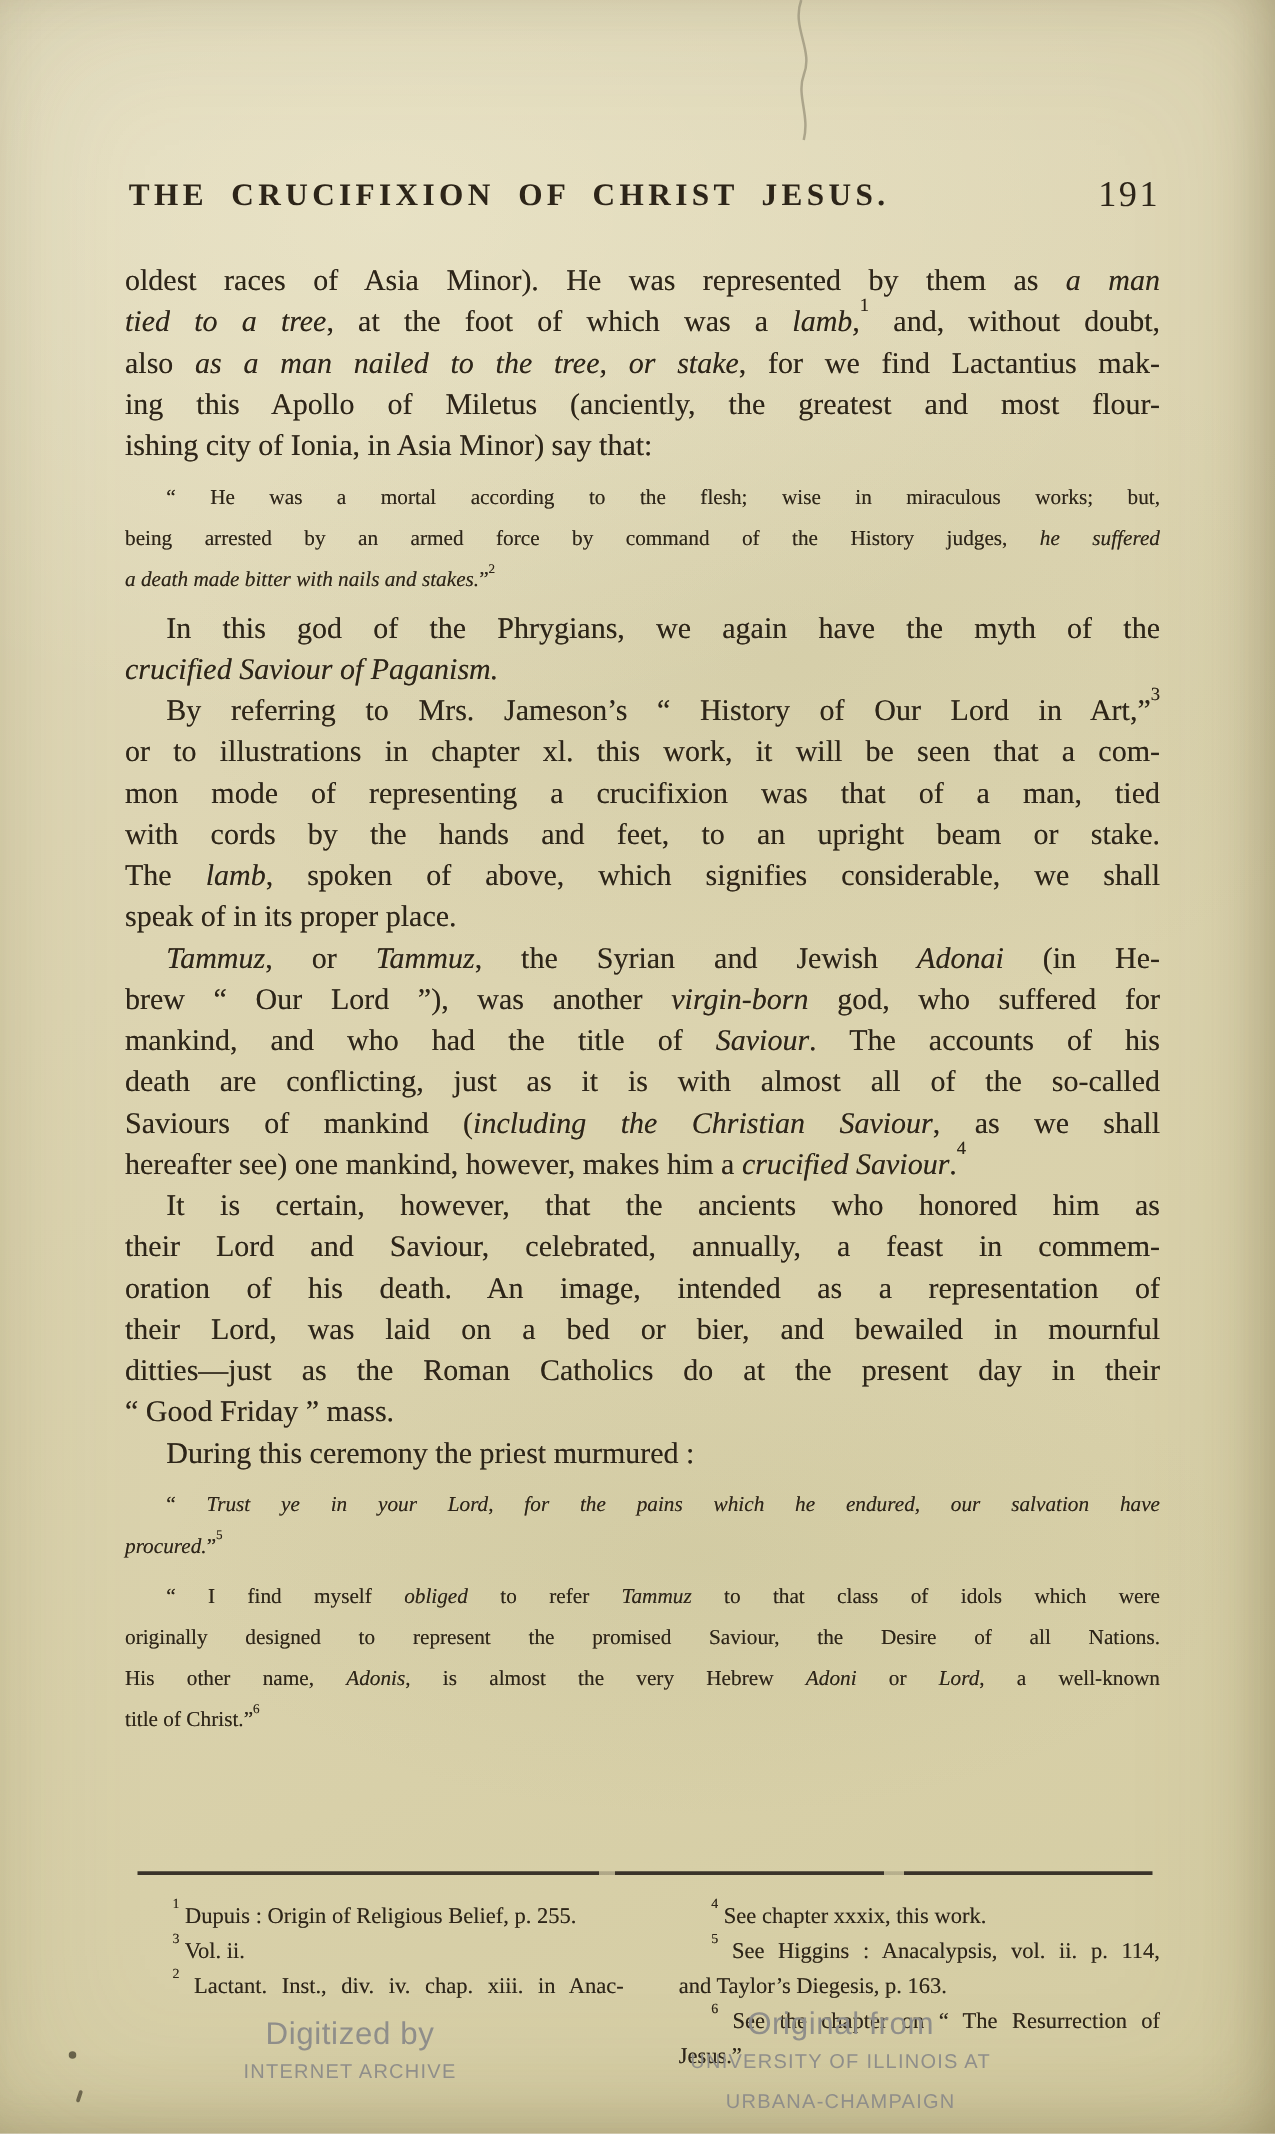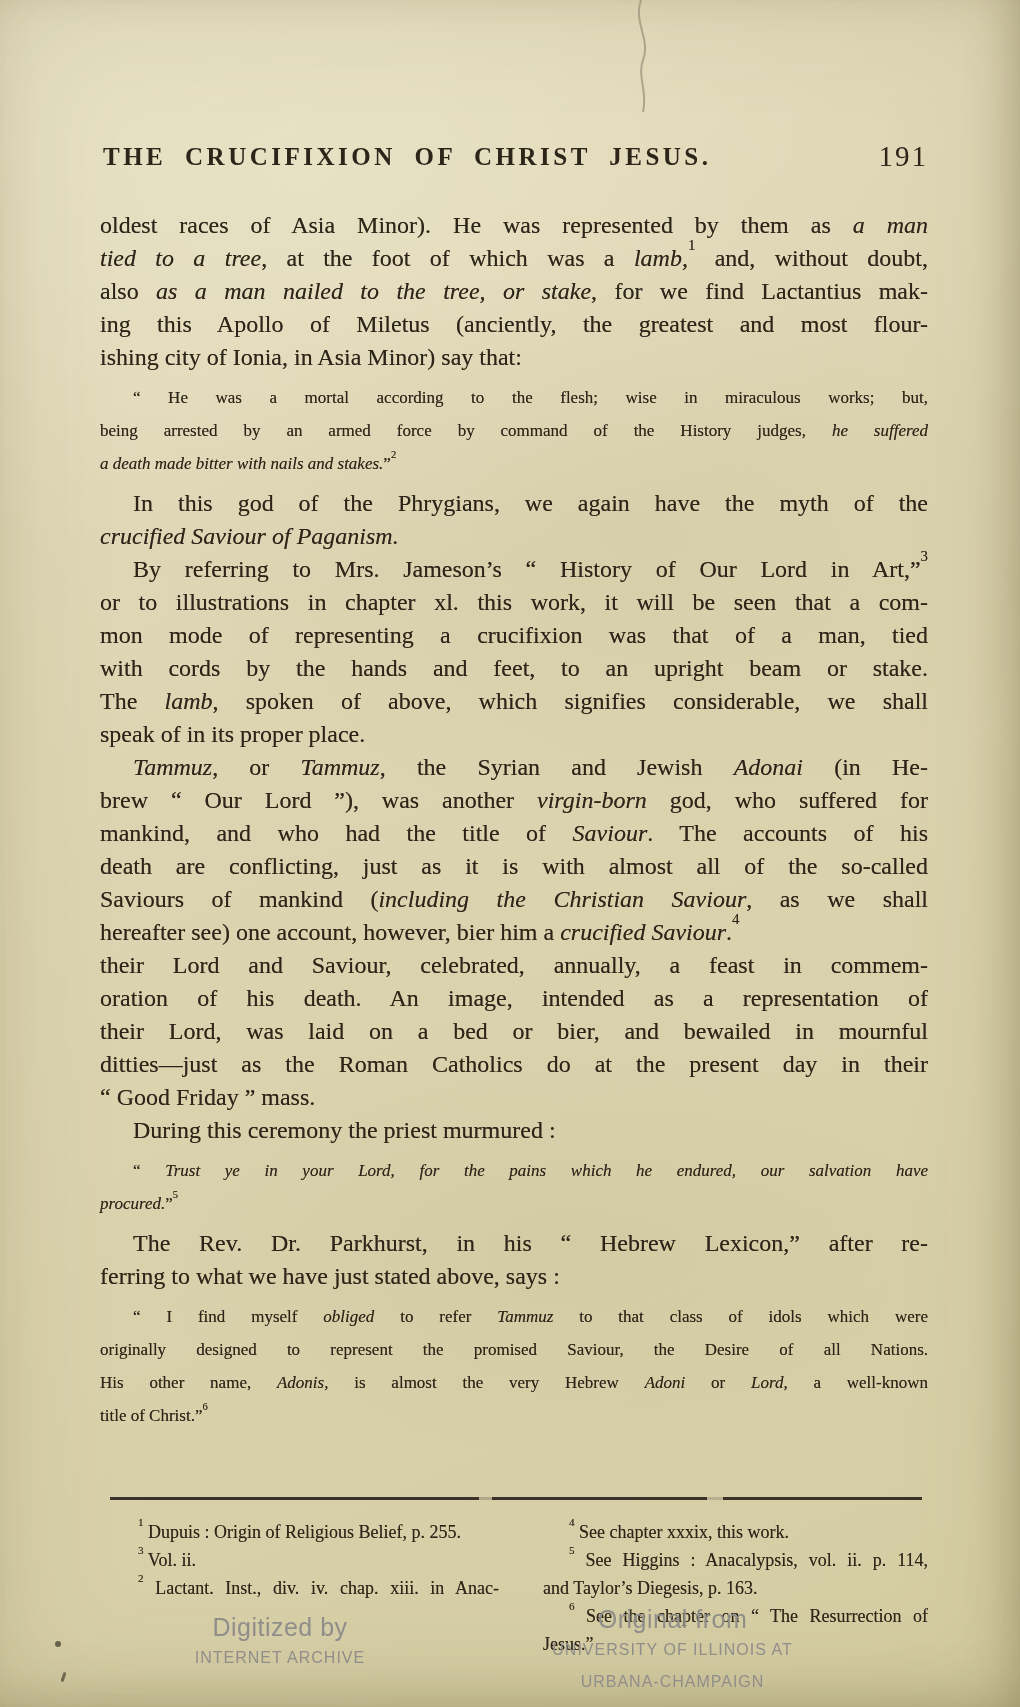--- a/index.html
+++ b/index.html
@@ -111,39 +111,36 @@
           <div class="tline"><span>with cords by the hands and feet, to an upright beam or stake.</span></div>
           <div class="tline"><span>The </span><i>lamb</i><span>, spoken of above, which signifies considerable, we shall</span></div>
           <div class="tline last"><span>speak of in its proper place.</span></div>
         </div>
       <div class="para">
           <div class="tline ind"><i>Tammuz</i><span>, or </span><i>Tammuz</i><span>, the Syrian and Jewish </span><i>Adonai</i><span> (in He-</span></div>
           <div class="tline"><span>brew “ Our Lord ”), was another </span><i>virgin-born</i><span> god, who suffered for</span></div>
           <div class="tline"><span>mankind, and who had the title of </span><i>Saviour</i><span>.  The accounts of his</span></div>
           <div class="tline"><span>death are conflicting, just as it is with almost all of the so-called</span></div>
           <div class="tline"><span>Saviours of mankind (</span><i>including the Christian Saviour</i><span>, as we shall</span></div>
-          <div class="tline last"><span>hereafter see) one account, however, bier him a </span><i>crucified Saviour</i><span>.</span><sup>4</sup></div>
+          <div class="tline last"><span>hereafter see) one mankind, however, makes him a </span><i>crucified Saviour</i><span>.</span><sup>4</sup></div>
         </div>
       <div class="para">
+          <div class="tline ind"><span>It is certain, however, that the ancients who honored him as</span></div>
           <div class="tline"><span>their Lord and Saviour, celebrated, annually, a feast in commem-</span></div>
           <div class="tline"><span>oration of his death.  An image, intended as a representation of</span></div>
           <div class="tline"><span>their Lord, was laid on a bed or bier, and bewailed in mournful</span></div>
           <div class="tline"><span>ditties—just as the Roman Catholics do at the present day in their</span></div>
           <div class="tline last"><span>“ Good Friday ” mass.</span></div>
         </div>
       <div class="para">
           <div class="tline last ind"><span>During this ceremony the priest murmured :</span></div>
         </div>
       <div class="quote">
           <div class="tline ind"><span>“ </span><i>Trust ye in your Lord, for the pains which he endured, our salvation have</i></div>
           <div class="tline last"><i>procured.</i><span>”</span><sup>5</sup></div>
-        </div>
-      <div class="para">
-          <div class="tline ind"><span>The Rev. Dr. Parkhurst, in his “ Hebrew Lexicon,” after re-</span></div>
-          <div class="tline last"><span>ferring to what we have just stated above, says :</span></div>
         </div>
       <div class="quote">
           <div class="tline ind"><span>“ I find myself </span><i>obliged</i><span> to refer </span><i>Tammuz</i><span> to that class of idols which were</span></div>
           <div class="tline"><span>originally designed to represent the promised Saviour, the Desire of all Nations.</span></div>
           <div class="tline"><span>His other name, </span><i>Adonis,</i><span> is almost the very Hebrew </span><i>Adoni</i><span> or </span><i>Lord,</i><span> a well-known</span></div>
           <div class="tline last"><span>title of Christ.”</span><sup>6</sup></div>
         </div>
     </main>
   </div>
 

